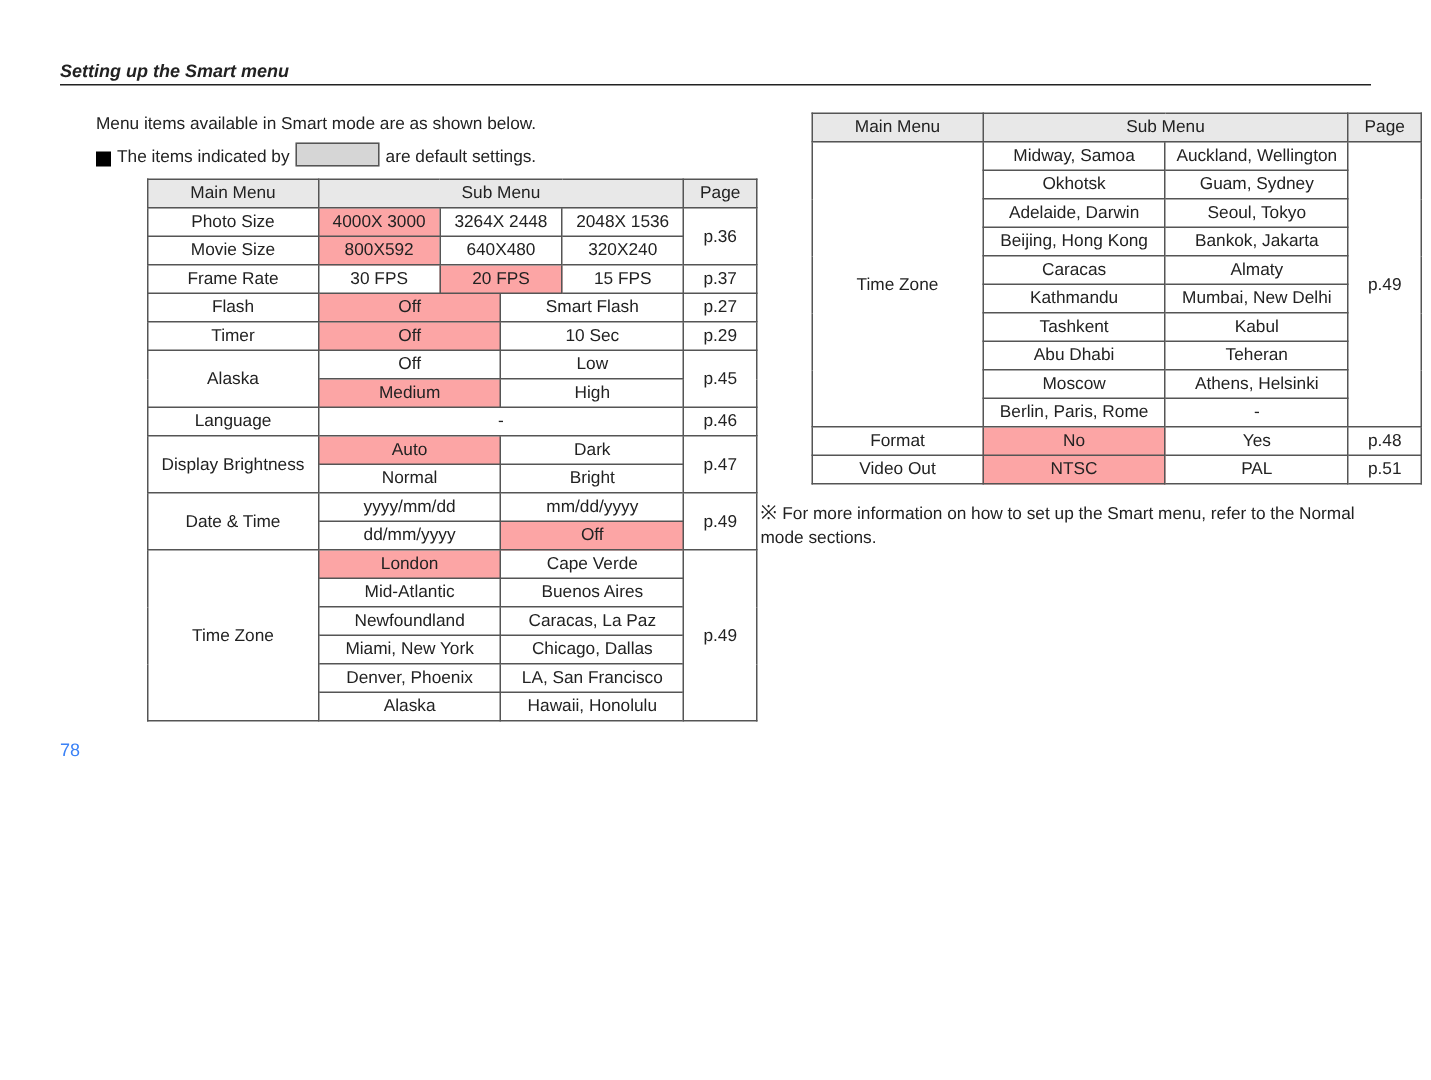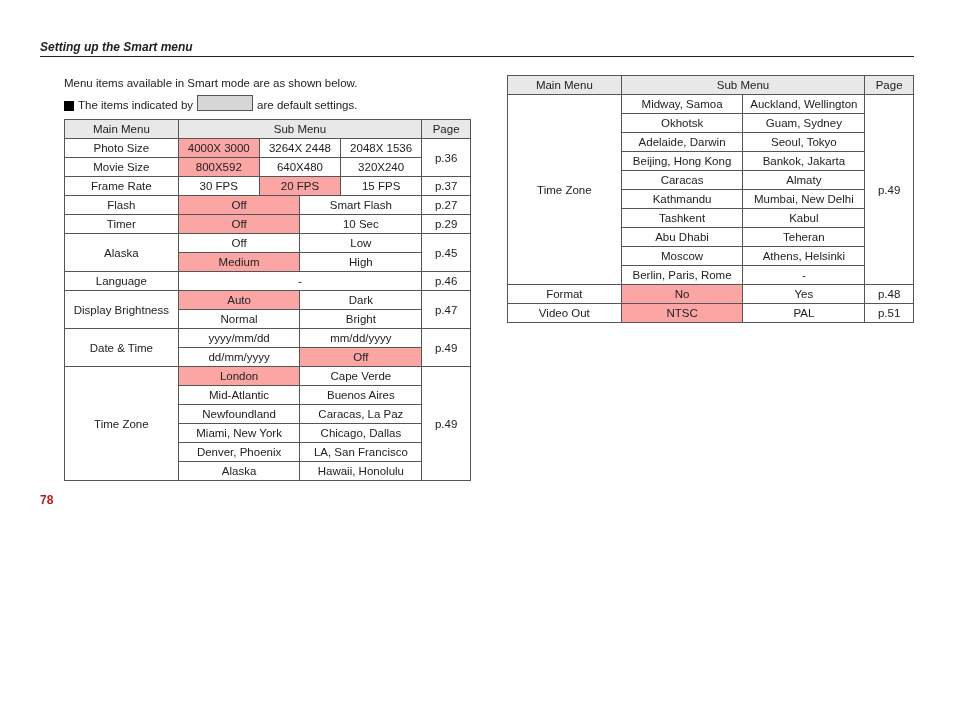--- a/index.html
+++ b/index.html
@@ -24,26 +24,26 @@
     display: flex;
     gap: 36px;
     margin-top: 18px;
     padding-left: 24px;
   }
   .col { flex: 1; }
   .intro { margin: 0 0 4px 0; line-height: 1.4; }
   .legend-line { display:flex; align-items:flex-end; gap:4px; margin-bottom:8px; }
   .legend-box { display:inline-block; width:10px; height:10px; background:#000; }
   .default-swatch { display:inline-block; width:54px; height:14px; background:#d6d6d6; border:1px solid #555; }
-  table { border-collapse: collapse; width: 100%; table-layout: fixed; }
+  table { border-collapse: collapse; width: 100%; table-layout: fixed; margin-left: 34px; }
   td { border: 1px solid #555; padding: 3px 2px; text-align: center; height: 18px; vertical-align: middle; box-sizing: border-box; }
   .head { background: #e8e8e8; }
   .def { background: #fca5a5; }
   .footnote { margin-top: 10px; line-height:1.4; }
-  .pagenum { color:#b91c1c; font-weight:bold; margin-top:12px; font-size:12px; }
+  .pagenum { color:#3b82f6; font-weight:normal; margin-top:12px; font-size:12px; }
   .asterisk { font-size:13px; }
 </style>
 </head>
 <body>
 
 <h1>Setting up the Smart menu</h1>
 
 <div class="columns">
 
   <div class="col">
@@ -253,16 +253,19 @@
 
       <tr>
         <td>Video Out</td>
         <td class="def">NTSC</td>
         <td>PAL</td>
         <td>p.51</td>
       </tr>
     </tbody>
       </table>
 
+    <p class="footnote">
+      <span class="asterisk">※ </span><span>For more information on how to set up the Smart menu, refer to the Normal mode sections.</span>
+    </p>
   </div>
 </div>
 
 <div class="pagenum">78</div>
 
 </body></html>

